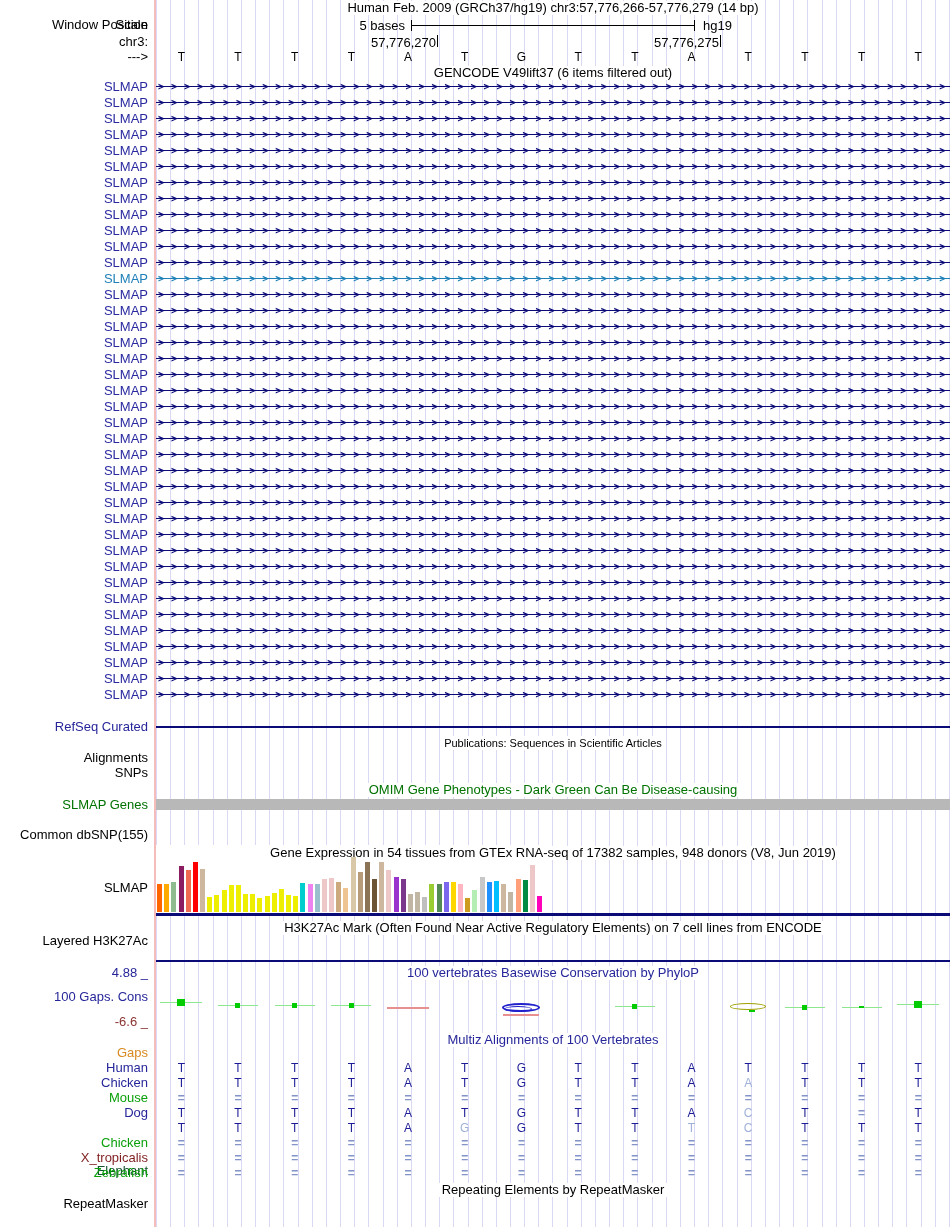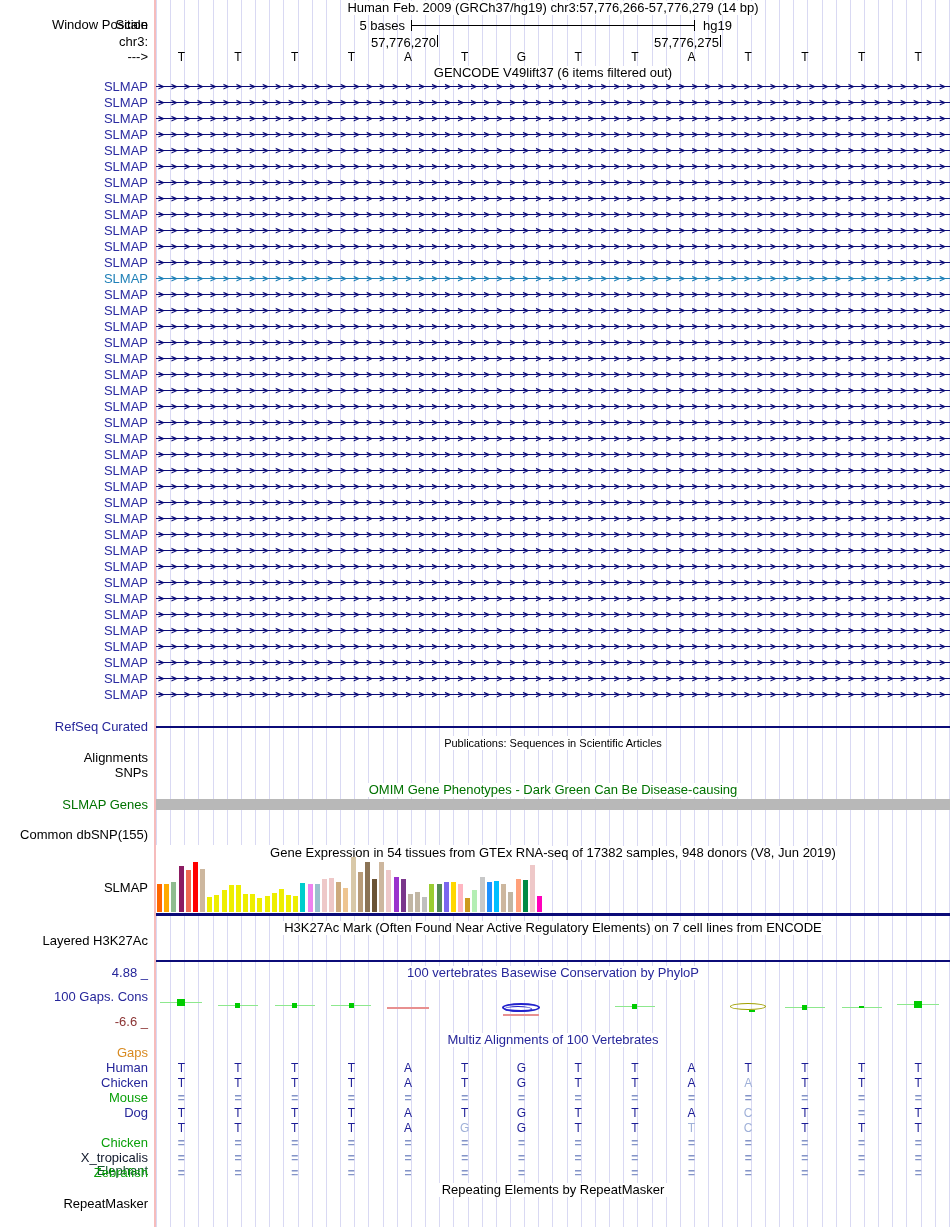--- a/index.html
+++ b/index.html
@@ -460,21 +460,21 @@
       <span class="basechar" style="left: 408.06px; top: 1136px; color: rgb(132, 148, 200); font-weight: bold;">=</span>
       <span class="basechar" style="left: 464.75px; top: 1136px; color: rgb(132, 148, 200); font-weight: bold;">=</span>
       <span class="basechar" style="left: 521.44px; top: 1136px; color: rgb(132, 148, 200); font-weight: bold;">=</span>
       <span class="basechar" style="left: 578.13px; top: 1136px; color: rgb(132, 148, 200); font-weight: bold;">=</span>
       <span class="basechar" style="left: 634.82px; top: 1136px; color: rgb(132, 148, 200); font-weight: bold;">=</span>
       <span class="basechar" style="left: 691.51px; top: 1136px; color: rgb(132, 148, 200); font-weight: bold;">=</span>
       <span class="basechar" style="left: 748.2px; top: 1136px; color: rgb(132, 148, 200); font-weight: bold;">=</span>
       <span class="basechar" style="left: 804.89px; top: 1136px; color: rgb(132, 148, 200); font-weight: bold;">=</span>
       <span class="basechar" style="left: 861.58px; top: 1136px; color: rgb(132, 148, 200); font-weight: bold;">=</span>
       <span class="basechar" style="left: 918.27px; top: 1136px; color: rgb(132, 148, 200); font-weight: bold;">=</span>
-      <div class="lbl" style="top: 1151px; color: #0f172a;">X_tropicalis</div>
+      <div class="lbl" style="top: 1151px; color: #7f1d1d;">X_tropicalis</div>
       <span class="basechar" style="left: 181.3px; top: 1151px; color: rgb(132, 148, 200); font-weight: bold;">=</span>
       <span class="basechar" style="left: 237.99px; top: 1151px; color: rgb(132, 148, 200); font-weight: bold;">=</span>
       <span class="basechar" style="left: 294.68px; top: 1151px; color: rgb(132, 148, 200); font-weight: bold;">=</span>
       <span class="basechar" style="left: 351.37px; top: 1151px; color: rgb(132, 148, 200); font-weight: bold;">=</span>
       <span class="basechar" style="left: 408.06px; top: 1151px; color: rgb(132, 148, 200); font-weight: bold;">=</span>
       <span class="basechar" style="left: 464.75px; top: 1151px; color: rgb(132, 148, 200); font-weight: bold;">=</span>
       <span class="basechar" style="left: 521.44px; top: 1151px; color: rgb(132, 148, 200); font-weight: bold;">=</span>
       <span class="basechar" style="left: 578.13px; top: 1151px; color: rgb(132, 148, 200); font-weight: bold;">=</span>
       <span class="basechar" style="left: 634.82px; top: 1151px; color: rgb(132, 148, 200); font-weight: bold;">=</span>
       <span class="basechar" style="left: 691.51px; top: 1151px; color: rgb(132, 148, 200); font-weight: bold;">=</span>

